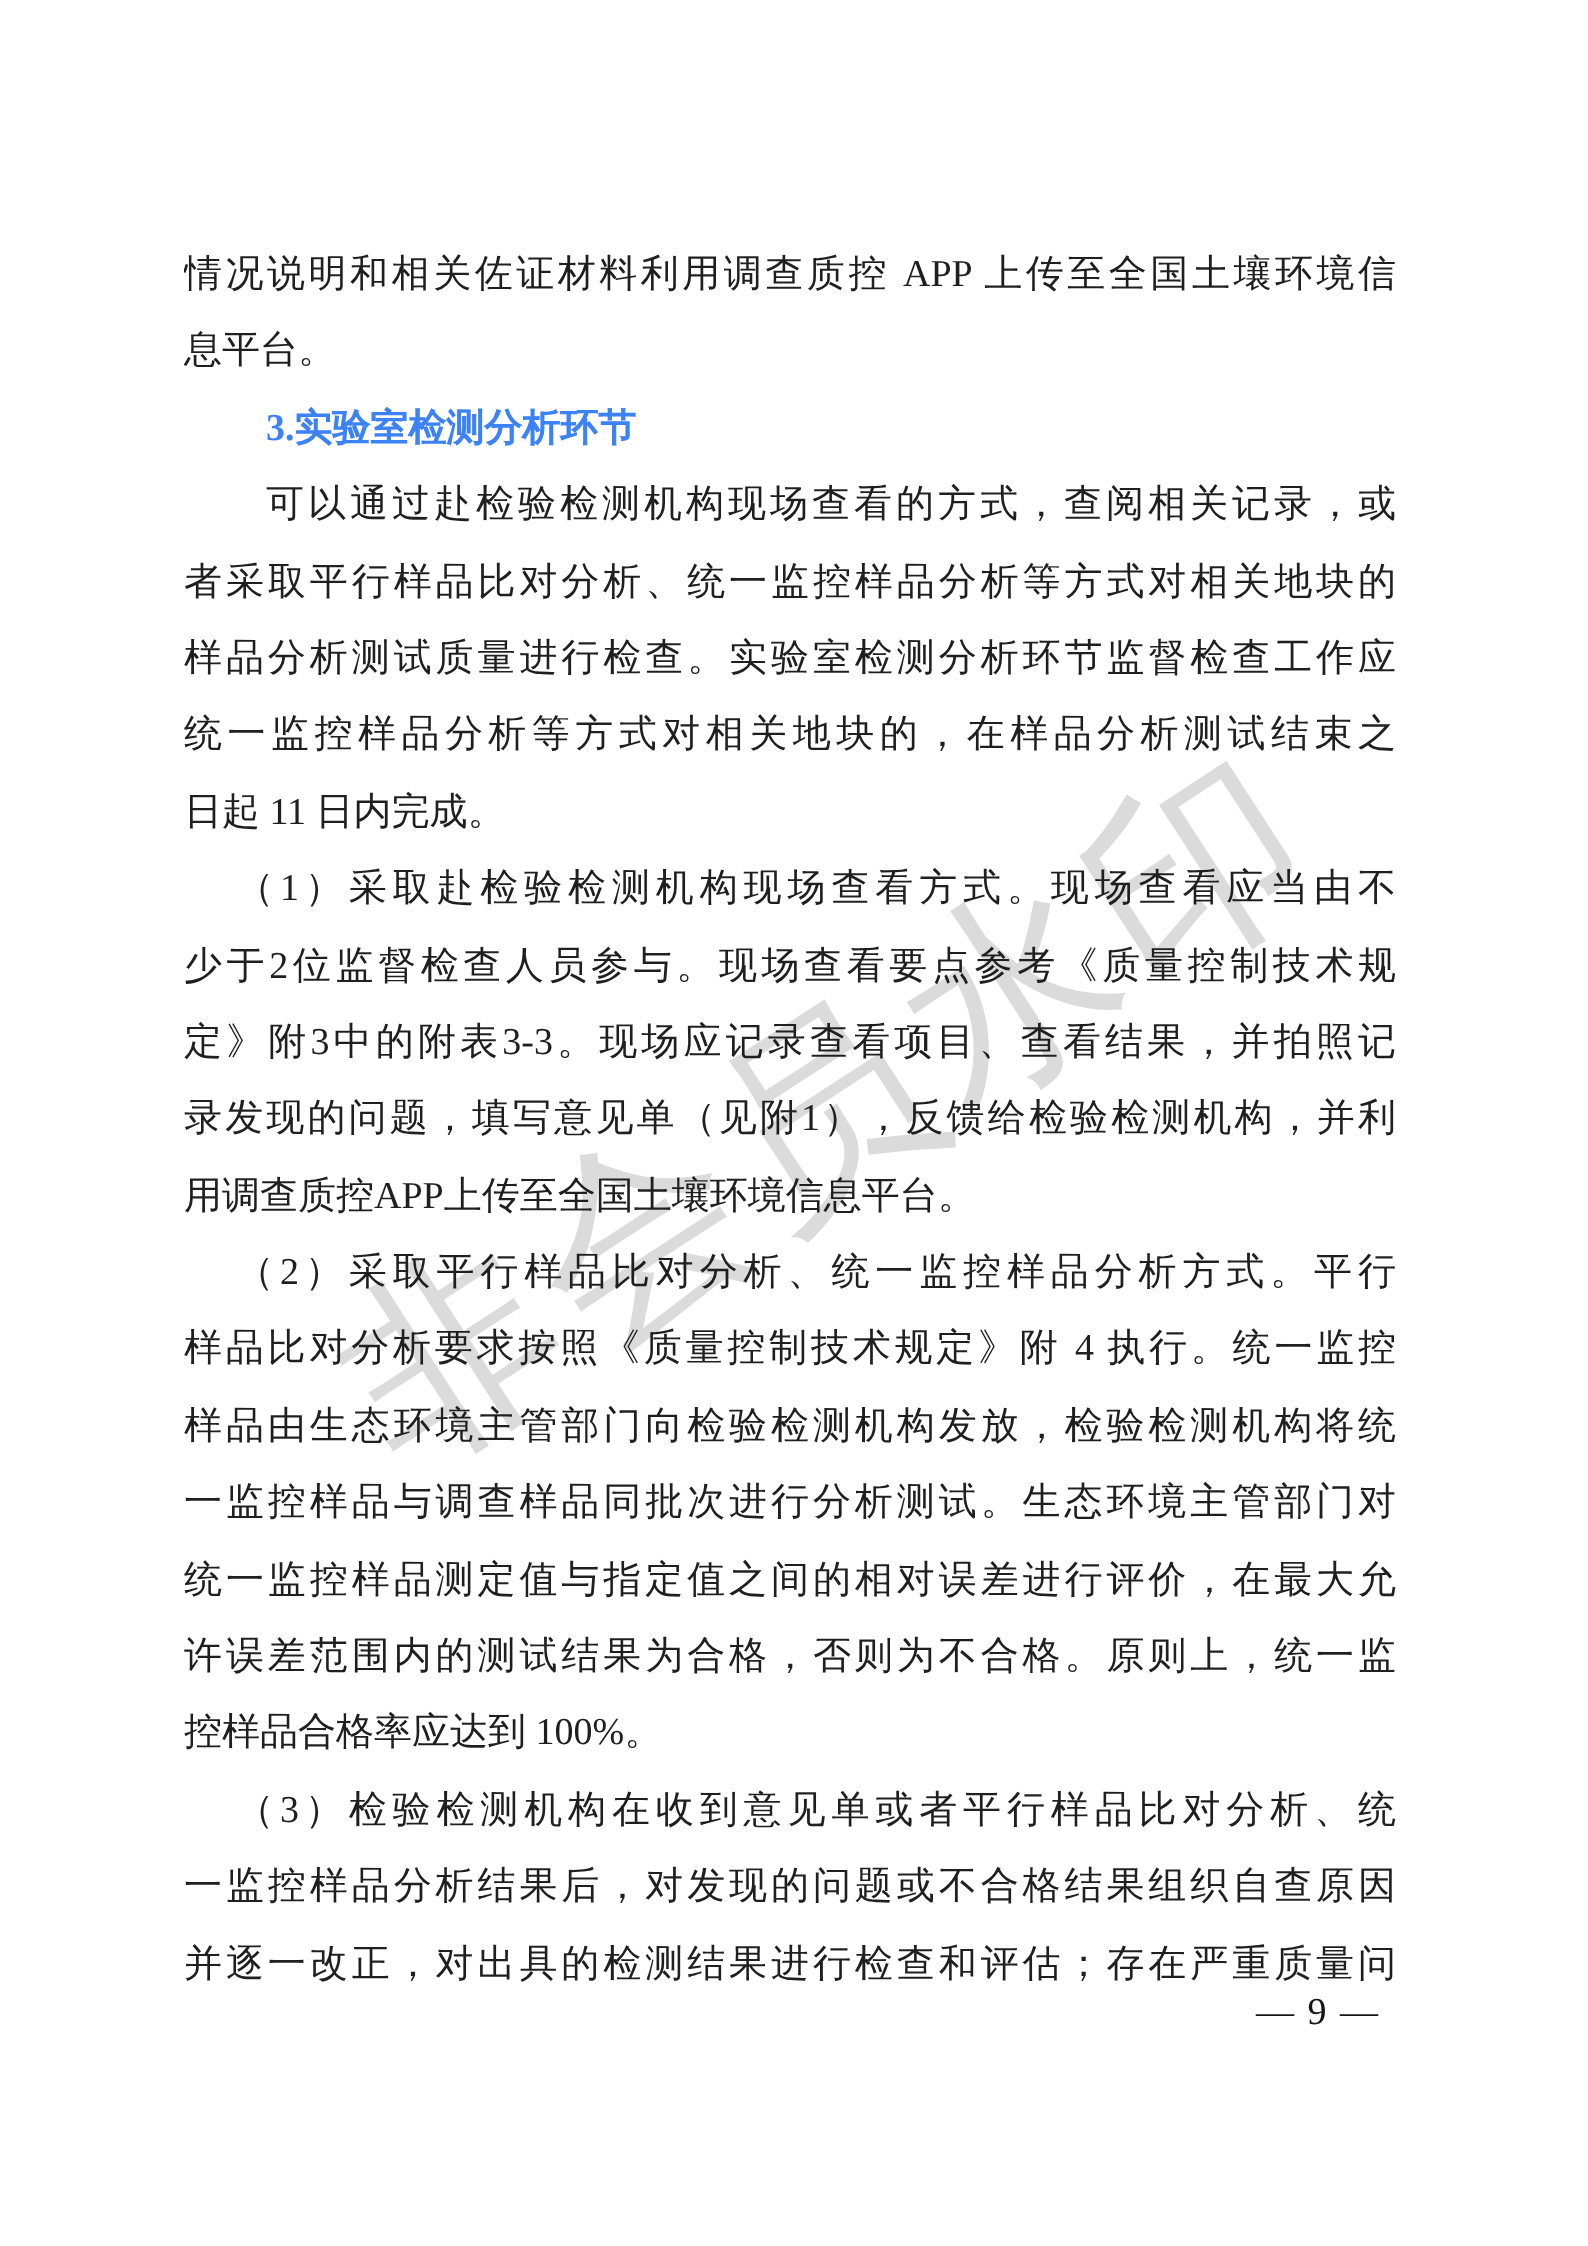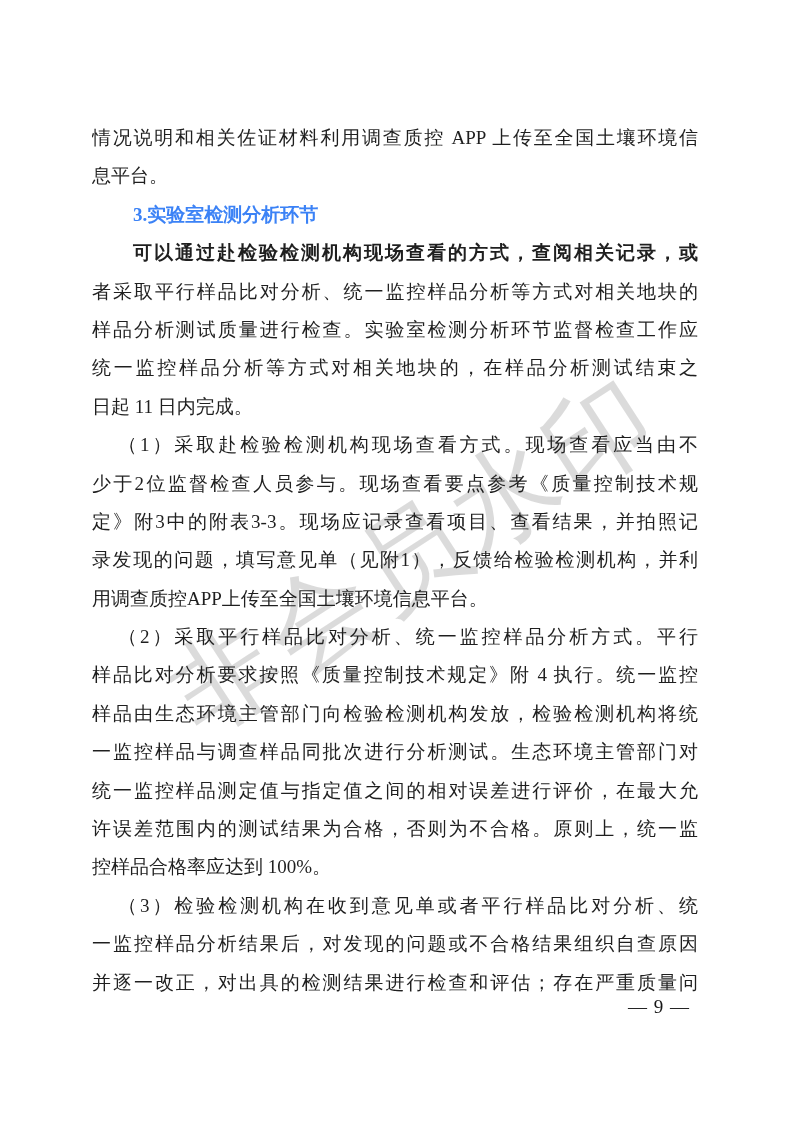--- a/index.html
+++ b/index.html
@@ -40,21 +40,21 @@
     height: 38.4px;
     line-height: 38.4px;
     overflow: hidden;
     text-align: justify;
     text-align-last: justify;
   }
   .line.flush {
     text-align: center;
     text-align-last: left;
   }
-  .line.ind-normal { padding-left: 41px; font-weight: bold; }
+  .line.ind-normal { padding-left: 41px; }
   .line.ind-paren  { padding-left: 26px; }
   .heading {
     height: 38.4px;
     line-height: 38.4px;
     padding-left: 41px;
     font-weight: 700;
     color: #3b82f6;
     overflow: hidden;
   }
   .page-num {

